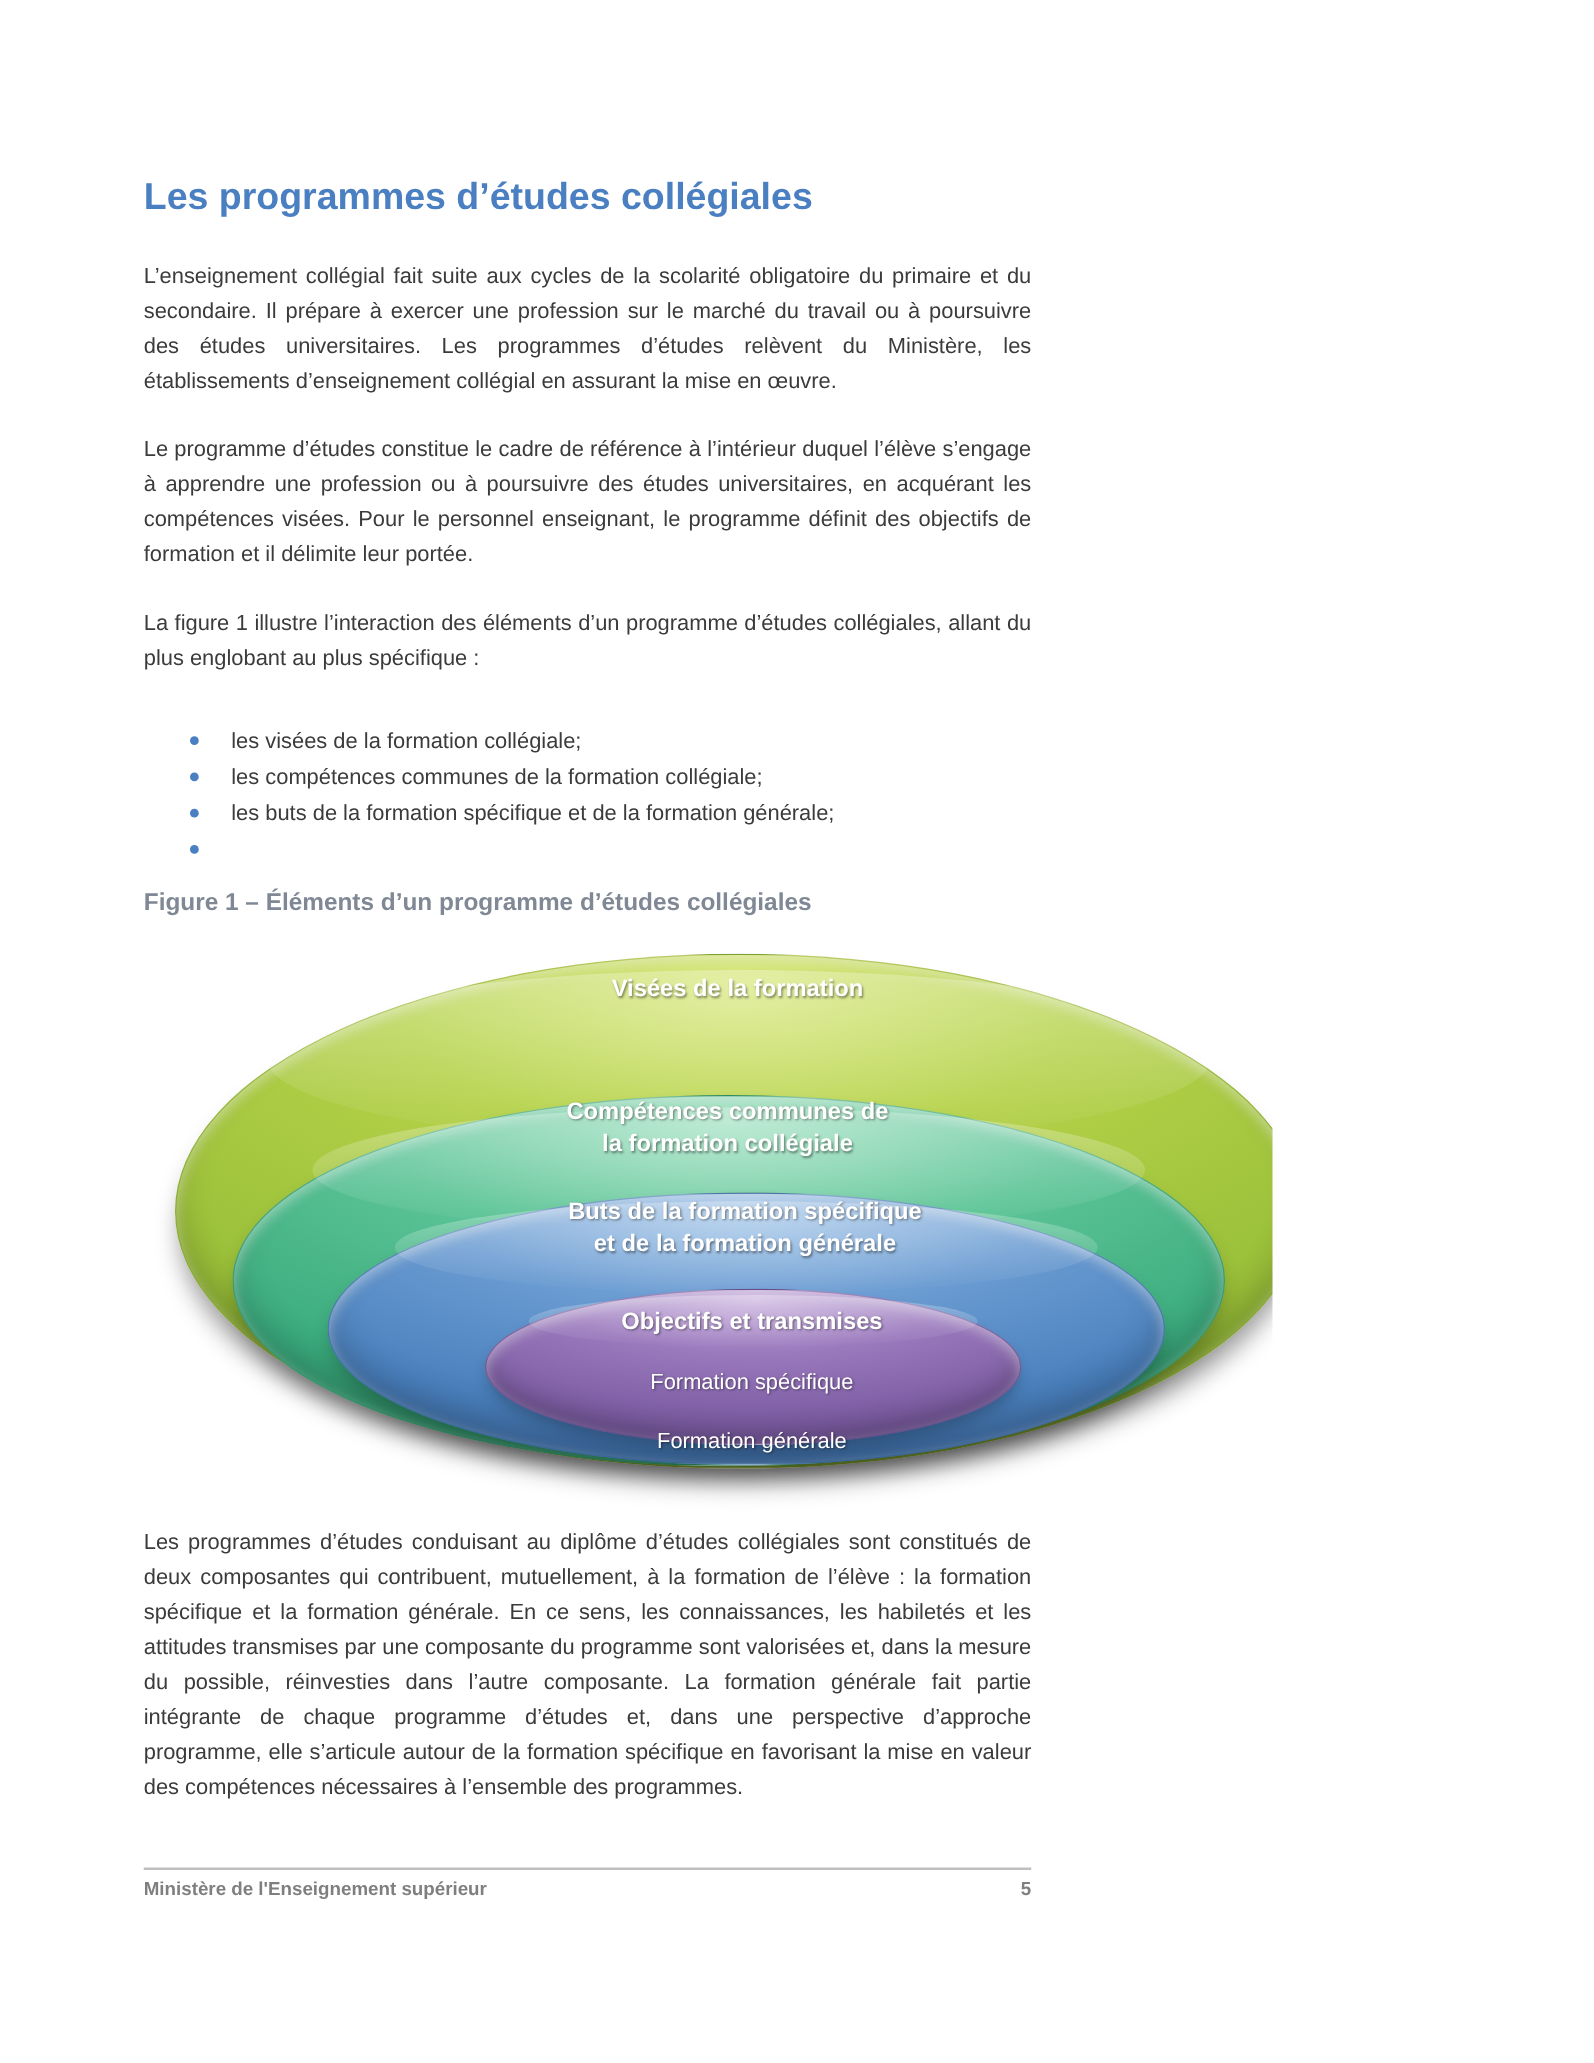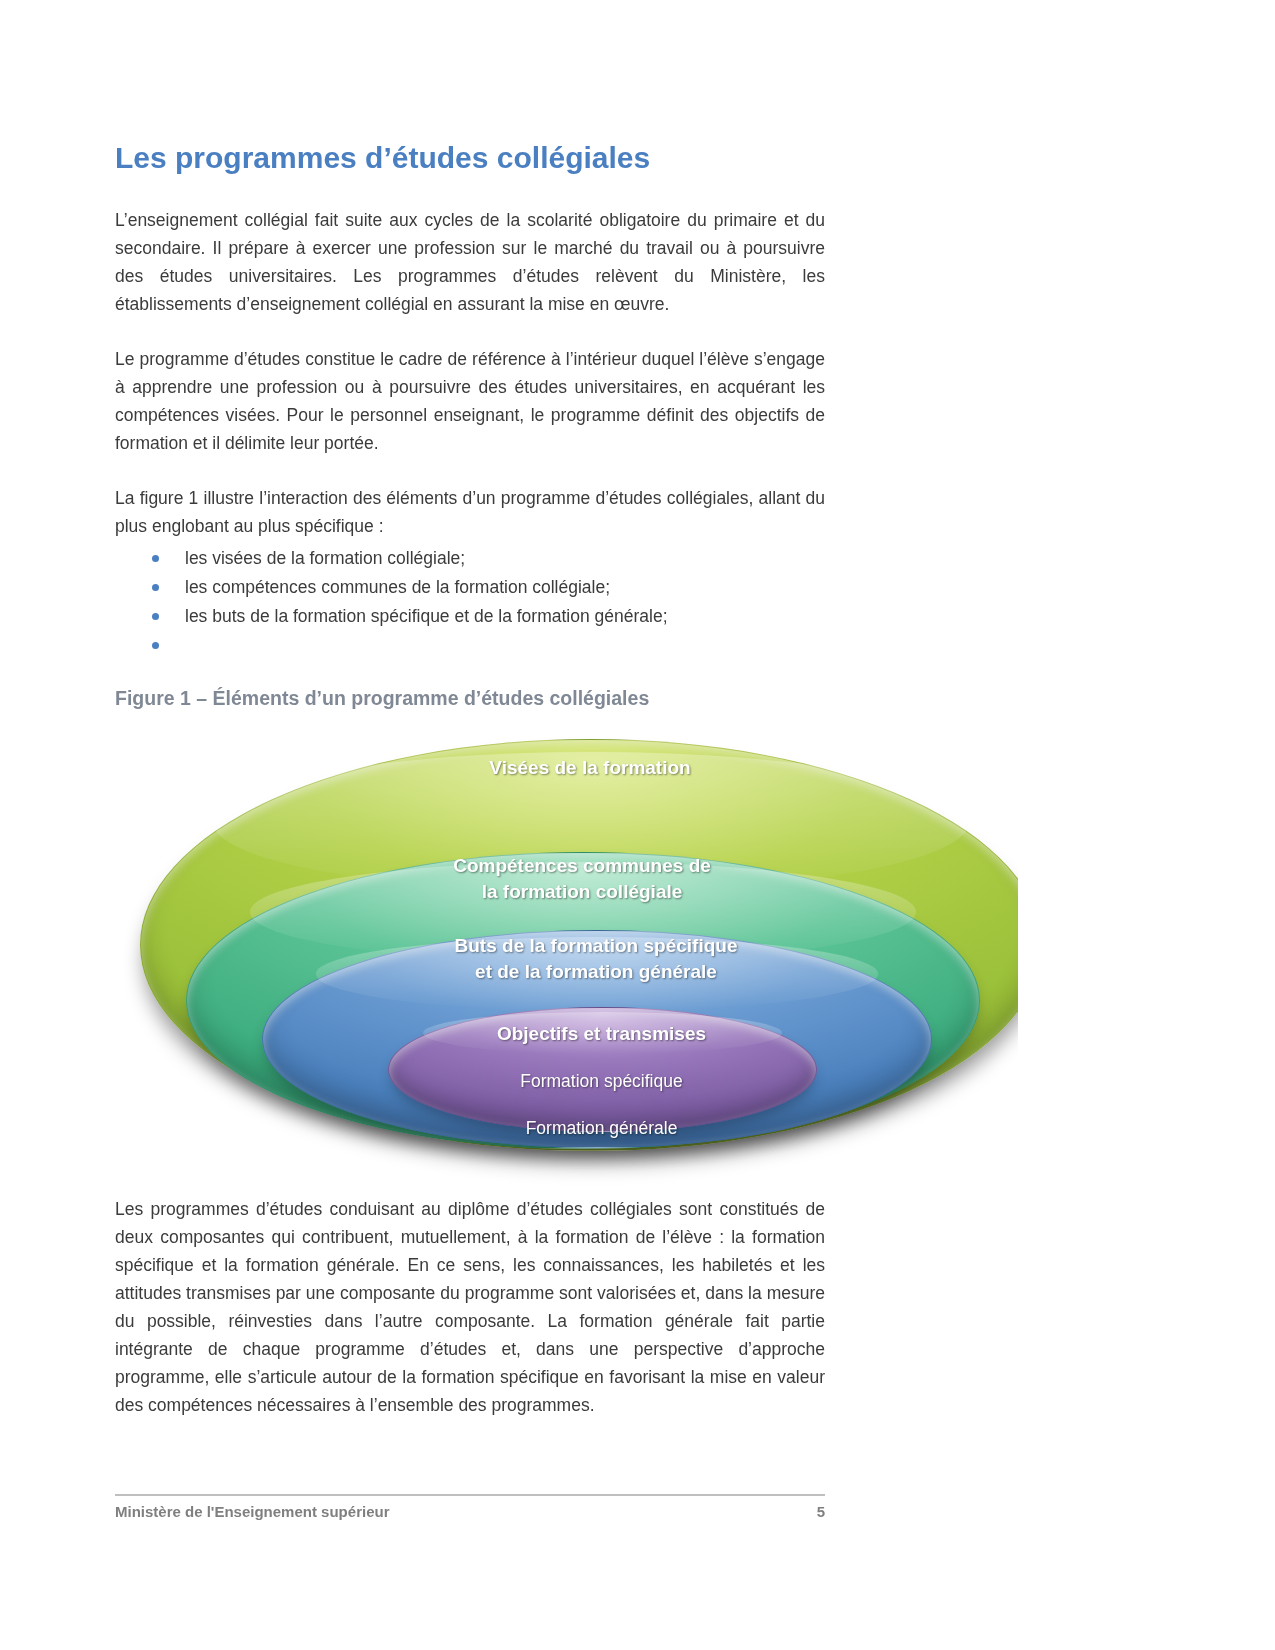--- a/index.html
+++ b/index.html
@@ -20,25 +20,25 @@
     line-height: 36px;
     font-weight: bold;
     color: #4a7fc1;
   }
   p.body-par {
     margin: 0 0 27px 0;
     font-size: 17.5px;
     line-height: 28px;
     text-align: justify;
   }
-  p.body-par.tight { margin-bottom: 4px; }
+  p.body-par.tight { margin-bottom: 38px; }
 
   ul.bullet-list {
     list-style: none;
-    margin: 0 0 36px 37px;
+    margin: 0 0 26px 37px;
     padding: 0;
   }
   ul.bullet-list li {
     display: flex;
     align-items: flex-start;
     font-size: 17.5px;
     line-height: 29px;
   }
   .bullet-dot {
     flex: 0 0 auto;

